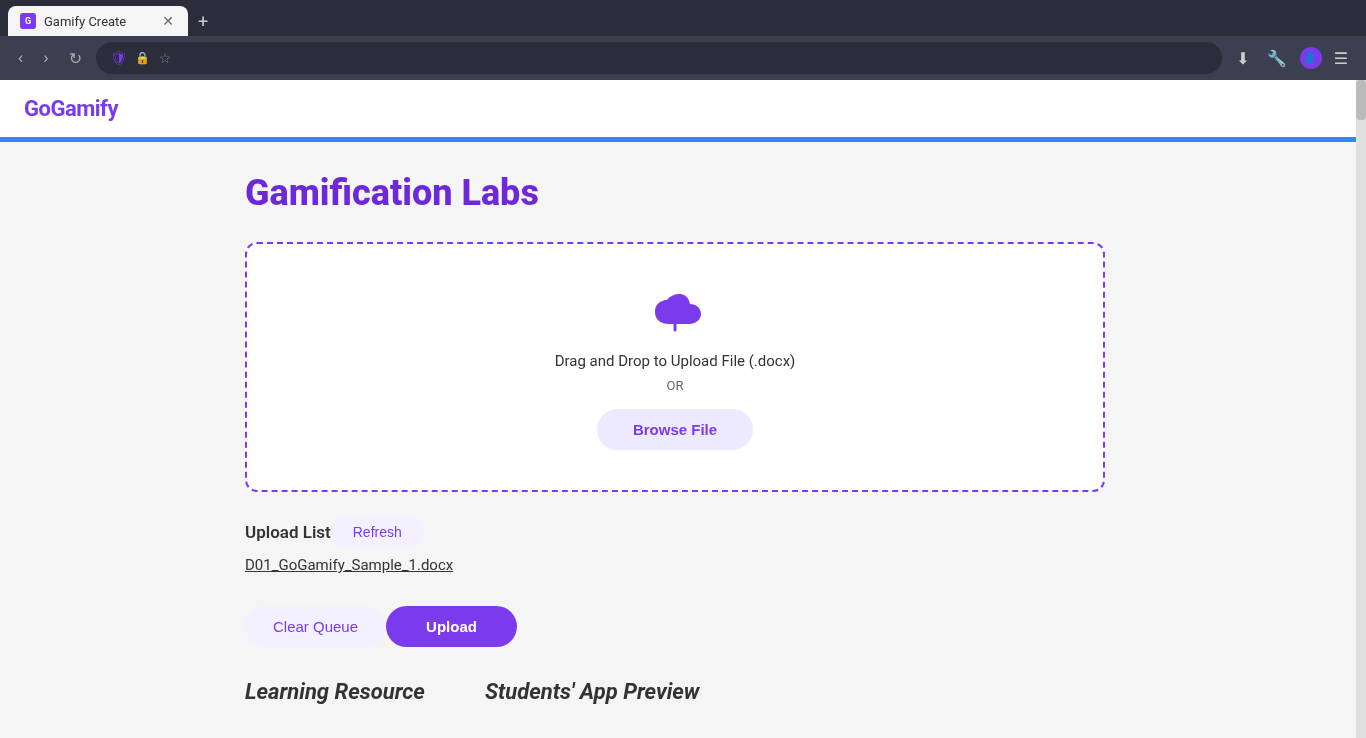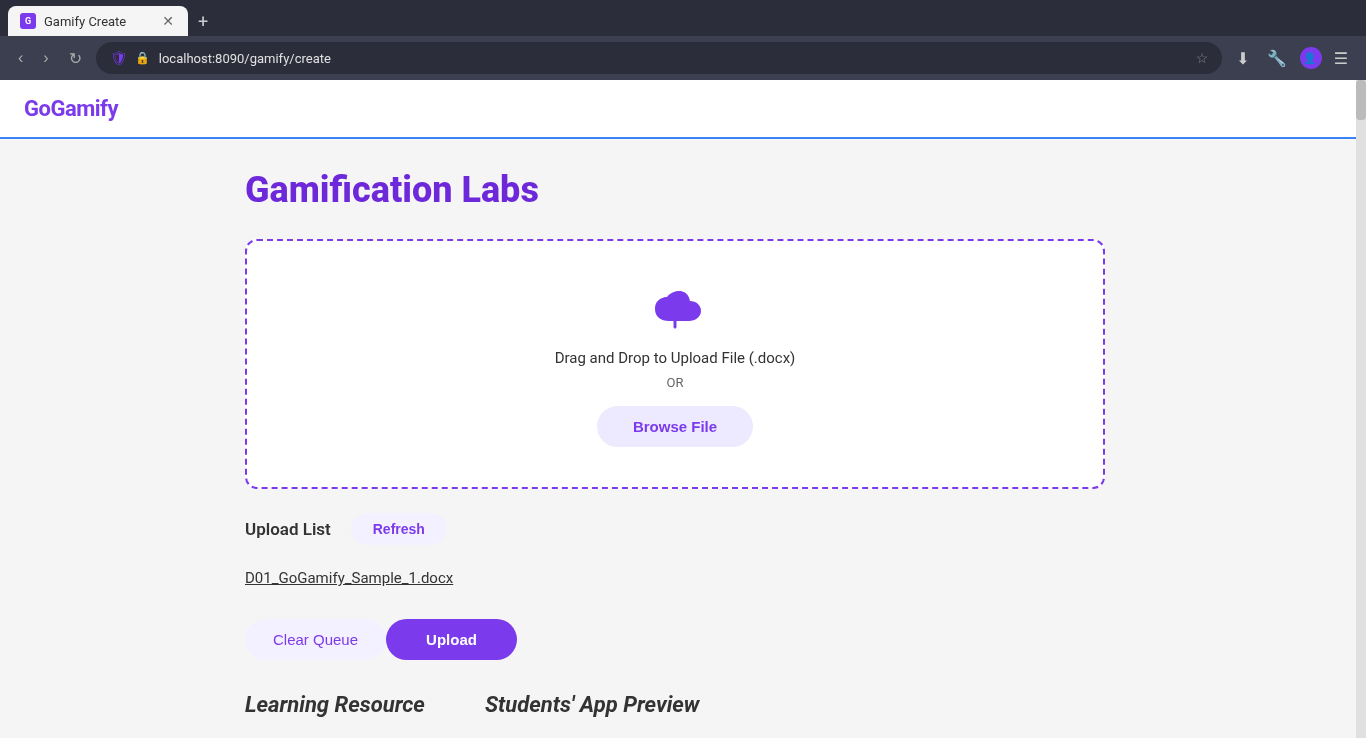--- a/index.html
+++ b/index.html
@@ -190,21 +190,21 @@
 
     .content-with-sidebar {
       display: flex;
       height: 100%;
     }
 
     
     .logo {
       padding: 16px 24px;
       background: white;
-      border-bottom: 2px solid #3b82f6;
+      border-bottom: 5px solid #3b82f6;
     }
 
     .logo-text {
       font-size: 22px;
       font-weight: 700;
       color: #7c3aed;
       letter-spacing: -0.5px;
     }
 
     
@@ -258,38 +258,36 @@
     }
 
     
     .upload-list-section {
       max-width: 860px;
     }
 
     .upload-list-header {
       display: flex;
       align-items: center;
-      gap: 20px;
-      margin-bottom: 16px;
     }
 
     .upload-list-label {
       font-size: 17px;
       font-weight: 600;
       color: #333;
     }
 
     .refresh-btn {
       background: #f3f0ff;
       color: #7c3aed;
       border: none;
       padding: 8px 22px;
       border-radius: 20px;
       font-size: 14px;
-      font-weight: 700;
+      font-weight: 400;
       cursor: pointer;
     }
 
     .file-item {
       font-size: 15px;
       color: #333;
       padding: 8px 0;
       margin-bottom: 8px;
       text-decoration: underline;
     }
@@ -353,21 +351,20 @@
   </div>
 
   <div class="toolbar">
     <button class="nav-btn">‹</button>
     <button class="nav-btn">›</button>
     <button class="nav-btn">↻</button>
 
     <div class="address-bar">
       <span class="shield">🛡</span>
       <span class="lock">🔒</span>
-      <span class="address-text">localhost:8090/gamify/create</span>
       <span class="address-star">☆</span>
     </div>
 
     <div class="toolbar-right">
       <span class="toolbar-icon">⬇</span>
       <span class="toolbar-icon">🔧</span>
       <div class="profile-icon">👤</div>
       <span class="toolbar-icon">☰</span>
     </div>
   </div>

